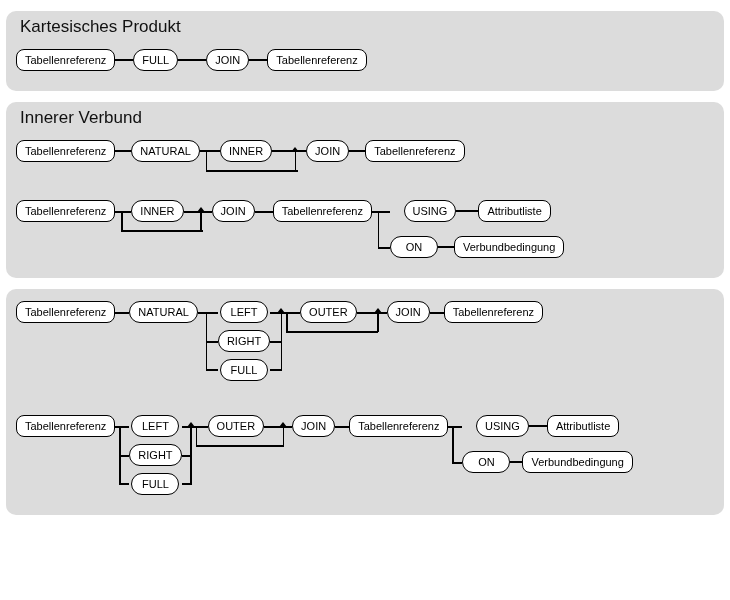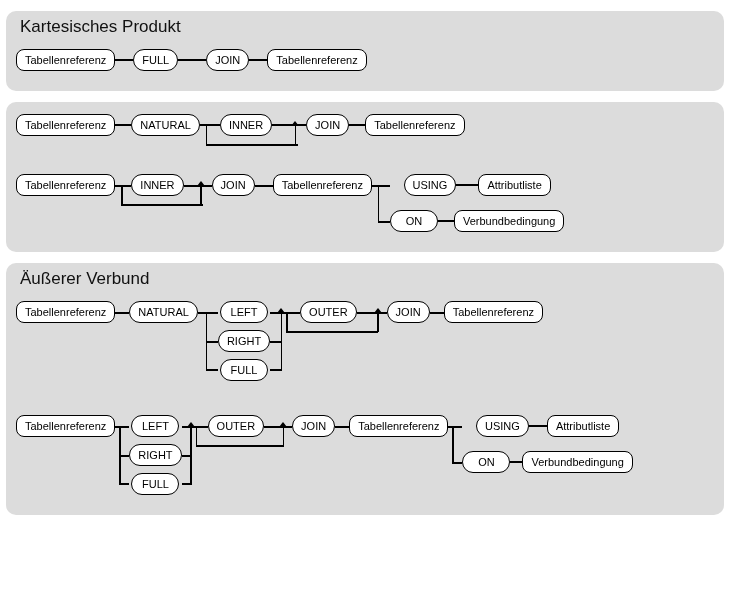--- a/index.html
+++ b/index.html
@@ -23,20 +23,21 @@
     <div class="conn" style="width:18px"></div>
     <div class="pill">FULL</div>
     <div class="conn" style="width:28px"></div>
     <div class="pill">JOIN</div>
     <div class="conn" style="width:18px"></div>
     <div class="rect">Tabellenreferenz</div>
   </div>
 </div>
 
 <div class="panel">
+  <div class="title">Innerer Verbund</div>
 
   <div class="row" style="position:relative">
     <div class="rect">Tabellenreferenz</div>
     <div class="conn" style="width:16px"></div>
     <div class="pill">NATURAL</div>
     <div class="conn" style="width:20px"></div>
     <div style="position:relative">
       <div class="pill">INNER</div>
 
       <div style="position:absolute;left:-14px;top:11px;height:20px;width:1.5px;background:#000"></div>
@@ -82,21 +83,20 @@
         </div>
       </div>
 
       <div style="position:absolute;left:-12px;top:11px;width:1.5px;height:37px;background:#000"></div>
       <div style="position:absolute;left:-12px;top:47px;width:12px;height:1.5px;background:#000"></div>
     </div>
   </div>
 </div>
 
 <div class="panel">
-  <div class="title">Äußerer Verbund</div>
 
   <div class="row" style="align-items:flex-start;position:relative">
     <div class="rect">Tabellenreferenz</div>
     <div class="conn" style="width:14px;margin-top:11px"></div>
     <div class="pill">NATURAL</div>
     <div class="conn" style="width:20px;margin-top:11px"></div>
     <div style="position:relative">
       <div class="stack" style="gap:7px">
         <div class="pill" style="min-width:48px">LEFT</div>
         <div class="pill" style="min-width:48px">RIGHT</div>

